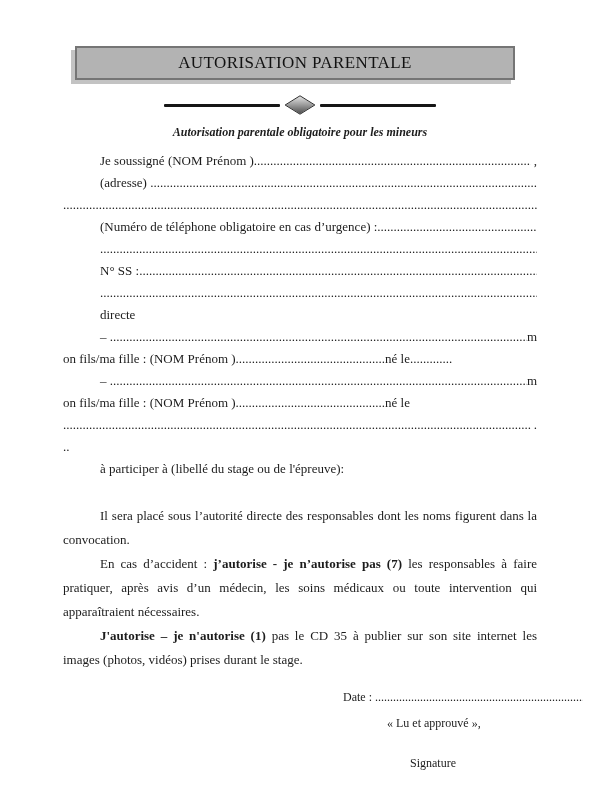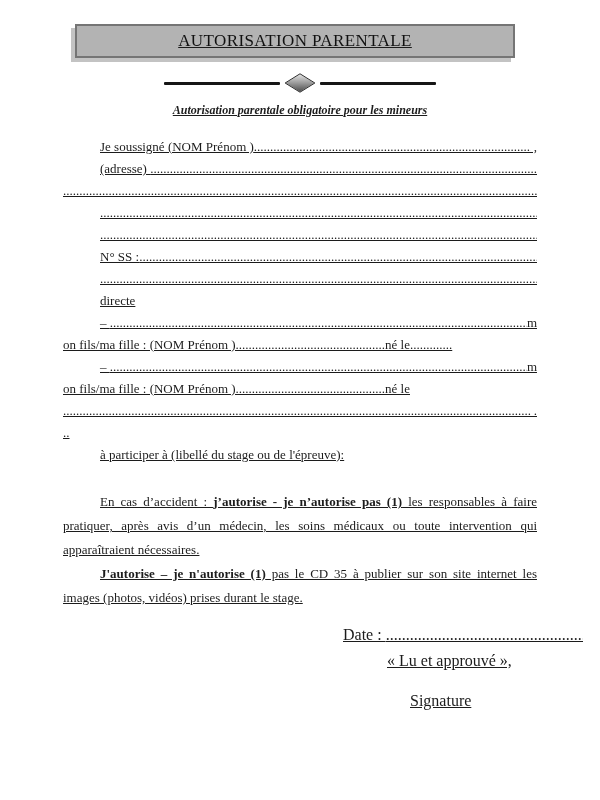--- a/index.html
+++ b/index.html
@@ -1,21 +1,21 @@
 <!DOCTYPE html>
 <html><head>
 <meta charset="utf-8">
 <style>
   html,body{margin:0;padding:0;}
   body{
     width:600px;height:800px;background:#ffffff;
     font-family:"Liberation Serif", serif;
     color:#1c1c1c;overflow:hidden;
   }
-  .page{padding:24px 63px 0 63px;box-sizing:border-box;width:600px;height:800px;text-decoration:underline;}
+  .page{padding:46px 63px 0 63px;box-sizing:border-box;width:600px;height:800px;}
 
   
   .banner{
     margin-left:12px;width:436px;height:30px;
     background:#b3b3b3;border:2px solid #757575;
     box-shadow:-4px 4px 0 #c3c3c3;
     display:flex;align-items:center;justify-content:center;
   }
   .banner-title{font-size:17px;letter-spacing:.4px;color:#111;}
 
@@ -25,34 +25,34 @@
   .diamond{
     width:20px;height:20px;margin:0 9px;
     transform:scale(1,.62) rotate(45deg);
     background:linear-gradient(135deg,#e3e3e3 0%,#9a9a9a 50%,#4e4e4e 100%);
     border:1px solid #1a1a1a;
   }
 
   .subtitle{text-align:center;font-style:italic;font-weight:bold;font-size:12px;margin-top:9px;}
 
   
-  .formlines{margin-top:18px;font-size:13px;}
+  .formlines{margin-top:10px;font-size:13px;}
   .fline{display:flex;line-height:22px;}
   .fline span{white-space:pre;}
   .fline .dots{flex:1 1 0;overflow:hidden;}
   .tline{line-height:22px;white-space:pre;}
   .ind{padding-left:37px;}
 
   
   .paras{margin-top:24px;font-size:13px;}
   .para{margin:0;text-align:justify;text-indent:37px;line-height:24px;}
   .para b{font-weight:bold;}
 
   
-  .footer{font-size:16px;}
+  .footer{font-size:12px;}
   .date-row{display:flex;margin-left:280px;margin-right:-46px;margin-top:14px;line-height:22px;}
   .date-row span{white-space:pre;}
   .date-row .dots{flex:1 1 0;overflow:hidden;}
   .approval{margin-left:324px;margin-top:4px;line-height:22px;}
   .signature{margin-left:347px;margin-top:18px;line-height:22px;}
 </style>
 </head>
 <body>
 
 <div class="page">
@@ -83,20 +83,21 @@
       <span></span>
     </div>
 
     <div class="fline">
       <span></span>
       <span class="dots">........................................................................................................................................................................................................................................................</span>
       <span></span>
     </div>
 
     <div class="fline ind">
+      <span>(Numéro de téléphone obligatoire en cas d’urgence) :</span>
       <span class="dots">........................................................................................................................................................................................................................................................</span>
       <span></span>
     </div>
 
     <div class="fline ind">
       <span class="dots">........................................................................................................................................................................................................................................................</span>
       <span></span>
     </div>
 
     <div class="fline ind">
@@ -134,21 +135,22 @@
       <span> .</span>
     </div>
 
     <div class="tline">..</div>
 
     <div class="tline ind">à participer à (libellé du stage ou de l'épreuve):</div>
 
   </div>
 
   <div class="paras">
-    <p class="para"><span>En cas d’accident : </span><b>j’autorise - je n’autorise pas (1)</b><span> les responsables à faire pratiquer, après avis d’un médecin, les soins médicaux ou toute intervention qui apparaîtraient nécessaires.</span></p>
+    <p class="para"><span>Il sera placé sous l’autorité directe des responsables dont les noms figurent dans la convocation.</span></p>
+    <p class="para"><span>En cas d’accident : </span><b>j’autorise - je n’autorise pas (7)</b><span> les responsables à faire pratiquer, après avis d’un médecin, les soins médicaux ou toute intervention qui apparaîtraient nécessaires.</span></p>
     <p class="para"><b>J'autorise – je n'autorise (1)</b><span> pas le CD 35 à publier sur son site internet les images (photos, vidéos) prises durant le stage.</span></p>
   </div>
 
   <div class="footer">
     <div class="date-row">
       <span>Date : </span>
       <span class="dots">........................................................................................................................................................................................................................................................</span>
     </div>
     <div class="approval">« Lu et approuvé »,</div>
     <div class="signature">Signature</div>

